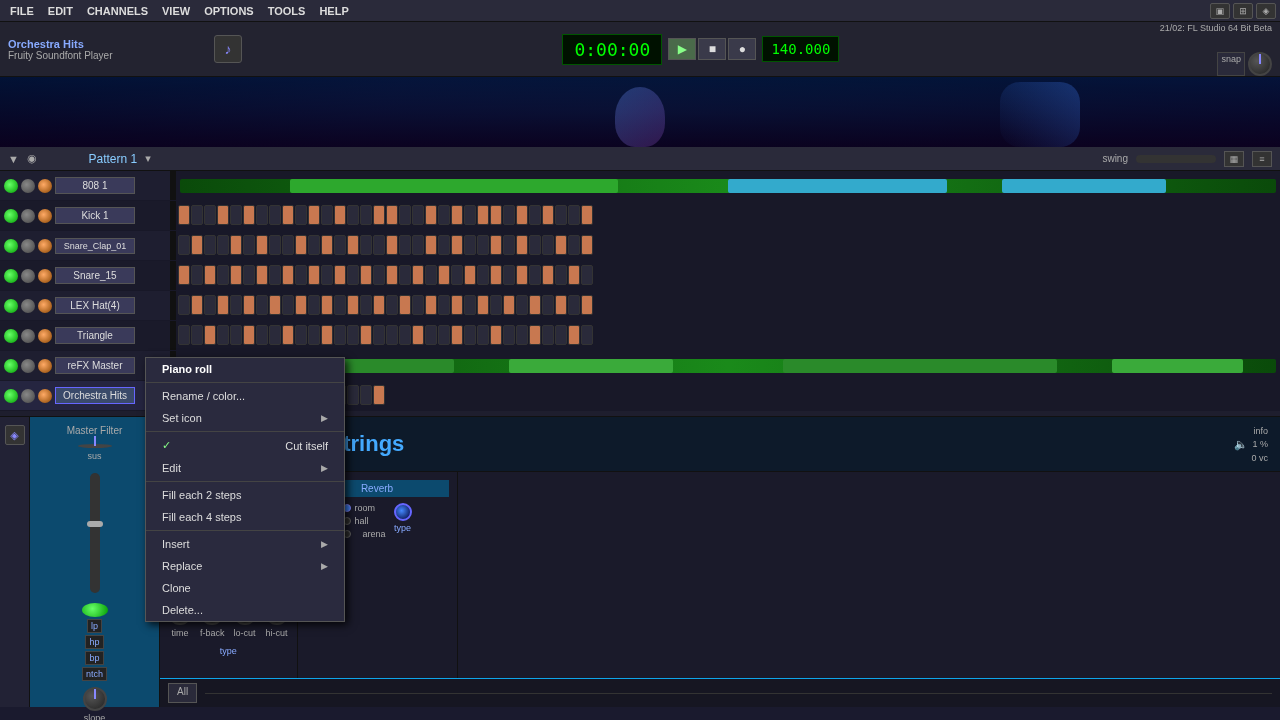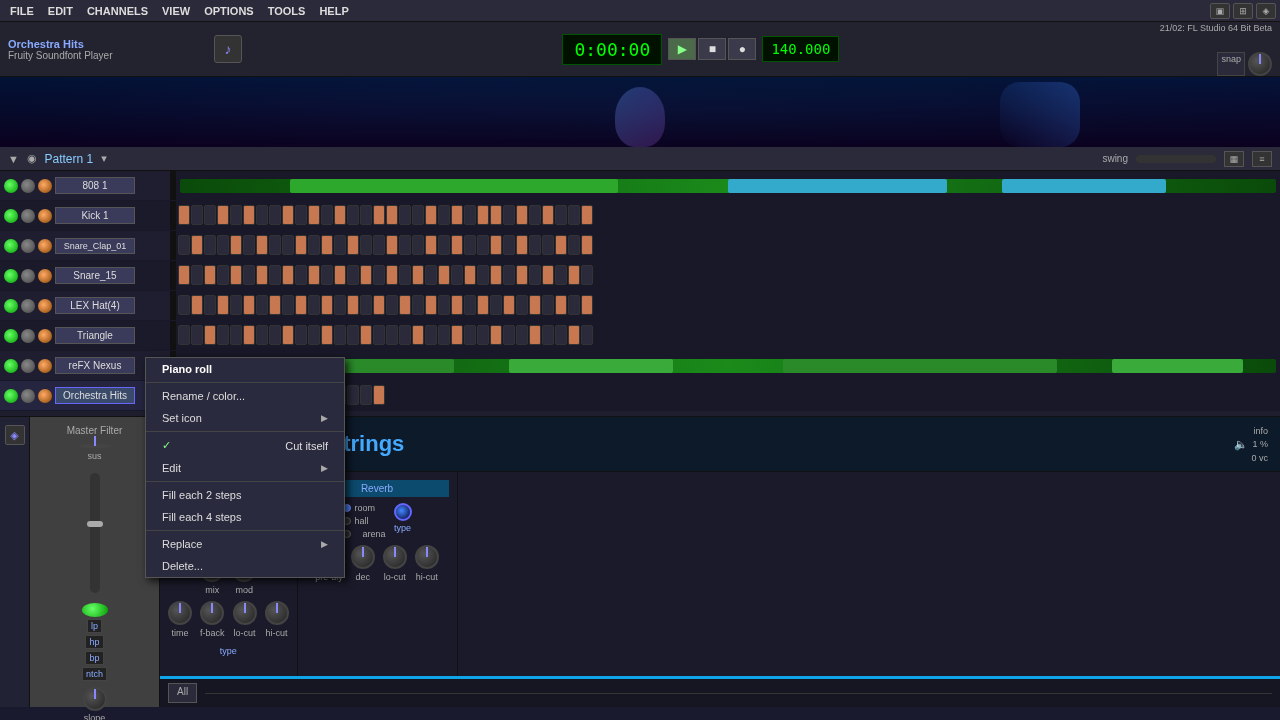--- a/index.html
+++ b/index.html
@@ -73,20 +73,21 @@
       height: 24px;
       display: flex;
       align-items: center;
       padding: 0 8px;
       gap: 8px;
       border-bottom: 1px solid #111;
     }
     .pattern-header-title {
       color: #8cf;
       font-size: 12px;
+      margin-left: 44px;
     }
 
     .channel-row {
       height: 30px;
       display: flex;
       align-items: center;
       border-bottom: 1px solid #181828;
       position: relative;
     }
     .channel-row:nth-child(even) { background: #1a1a2a; }
@@ -308,21 +309,21 @@
       font-size: 10px;
       height: 20px;
     }
 
     .channel-row-wrap {
       overflow-y: auto;
       height: calc(270px - 24px);
     }
 
     .master-filter {
-      background: #404040;
+      background: #0c4a6e;
       width: 130px;
       border-right: 1px solid #111;
       display: flex;
       flex-direction: column;
       align-items: center;
       padding: 8px 4px;
     }
     .master-filter-title {
       font-size: 10px;
       color: #aaa;
@@ -425,21 +426,21 @@
     .radio-dot.selected {
       background: #48f;
       border-color: #88f;
     }
 
     .bottom-filter-row {
       display: flex;
       align-items: center;
       padding: 4px 8px;
       background: #161622;
-      border-top: 3px solid #0ea5e9;
+      border-top: 1px solid #0ea5e9;
       gap: 8px;
     }
 
     .logo-badge {
       background: #cc0000;
       color: white;
       font-size: 14px;
       font-weight: bold;
       font-style: italic;
       width: 28px; height: 28px;
@@ -786,21 +787,21 @@
             <div class="step-btn step-off"></div>
         </div>
       </div>
     </div>
 
     <div class="channel-row">
       <div class="channel-controls">
         <div class="ctrl-btn ctrl-green"></div>
         <div class="ctrl-btn ctrl-gray"></div>
         <div class="ctrl-btn ctrl-orange"></div>
-        <div class="channel-name">reFX Nexus</div>
+        <div class="channel-name">reFX Master</div>
       </div>
       <div class="channel-divider"></div>
       <div class="channel-steps">
         <div class="piano-bar">
           <div class="piano-bar-segment" style="left:5%;width:20%;background:#2a8a2a;"></div>
           <div class="piano-bar-segment" style="left:30%;width:15%;background:#3aaa3a;"></div>
           <div class="piano-bar-segment" style="left:55%;width:25%;background:#2a8a2a;"></div>
           <div class="piano-bar-segment" style="left:85%;width:12%;background:#3aaa3a;"></div>
         </div>
       </div>
@@ -843,21 +844,23 @@
     <hr class="ctx-separator">
     <div class="ctx-item">Rename / color...</div>
     <div class="ctx-item has-sub">Set icon</div>
     <hr class="ctx-separator">
     <div class="ctx-item checked">Cut itself</div>
     <div class="ctx-item has-sub">Edit</div>
     <hr class="ctx-separator">
     <div class="ctx-item">Fill each 2 steps</div>
     <div class="ctx-item">Fill each 4 steps</div>
     <hr class="ctx-separator">
+    <div class="ctx-item has-sub">Insert</div>
     <div class="ctx-item has-sub">Replace</div>
+    <div class="ctx-item">Clone</div>
     <div class="ctx-item">Delete...</div>
   </div>
 
 </div>
 
 <div class="bottom-area">
 
   <div class="left-panel">
     <div style="width:20px;height:20px;background:#333;border:1px solid #555;border-radius:2px;display:flex;align-items:center;justify-content:center;color:#88f;font-size:11px;cursor:pointer;">◈</div>
   </div>
@@ -975,38 +978,20 @@
             <div style="display:flex;align-items:center;gap:12px;">
               <div class="radio-dot"></div>
               <span>arena</span>
             </div>
           </div>
           <div style="display:flex;flex-direction:column;gap:2px;align-items:center;">
             <div style="width:18px;height:18px;background:radial-gradient(circle at 40% 40%,#48f,#003);border-radius:50%;border:2px solid #66f;cursor:pointer;"></div>
             <div style="font-size:9px;color:#8af;">type</div>
           </div>
         </div>
-        <div class="knob-row">
-          <div class="knob-group">
-            <div class="knob knob-small"></div>
-            <div class="knob-label">pre-dly</div>
-          </div>
-          <div class="knob-group">
-            <div class="knob knob-small"></div>
-            <div class="knob-label">dec</div>
-          </div>
-          <div class="knob-group">
-            <div class="knob knob-small"></div>
-            <div class="knob-label">lo-cut</div>
-          </div>
-          <div class="knob-group">
-            <div class="knob knob-small"></div>
-            <div class="knob-label">hi-cut</div>
-          </div>
-        </div>
       </div>
 
 
     </div>
 
     <div class="bottom-filter-row">
       <div class="all-filter">All</div>
       <div style="flex:1;height:1px;background:#333;"></div>
     </div>
 

